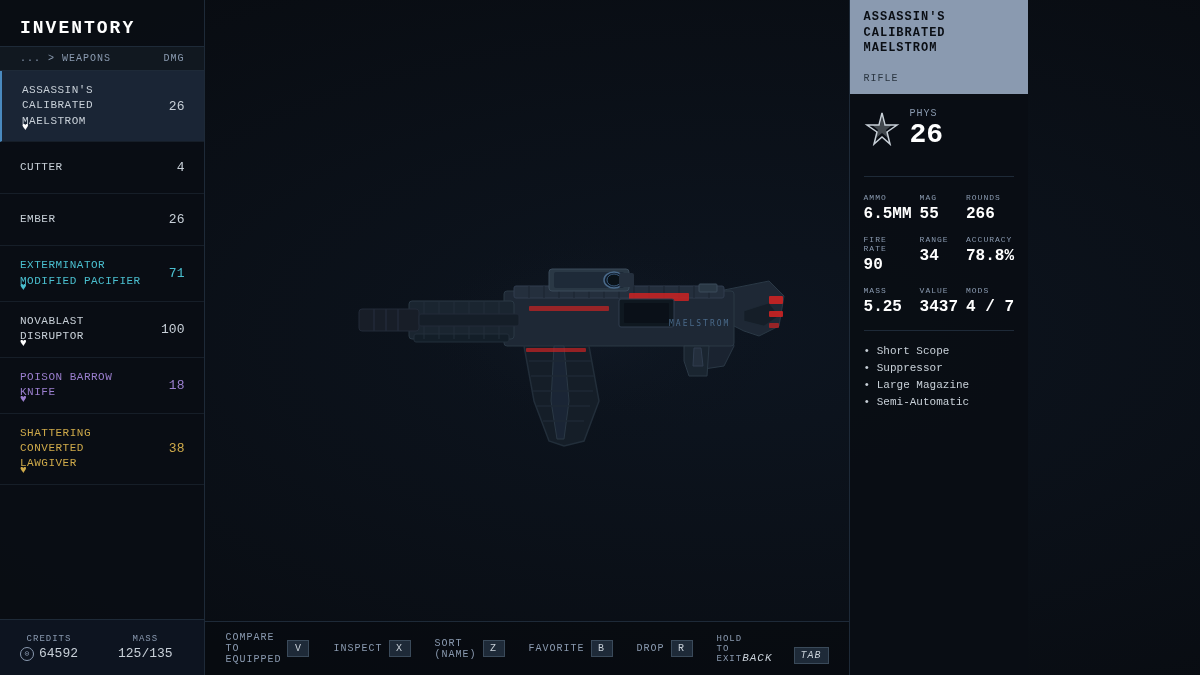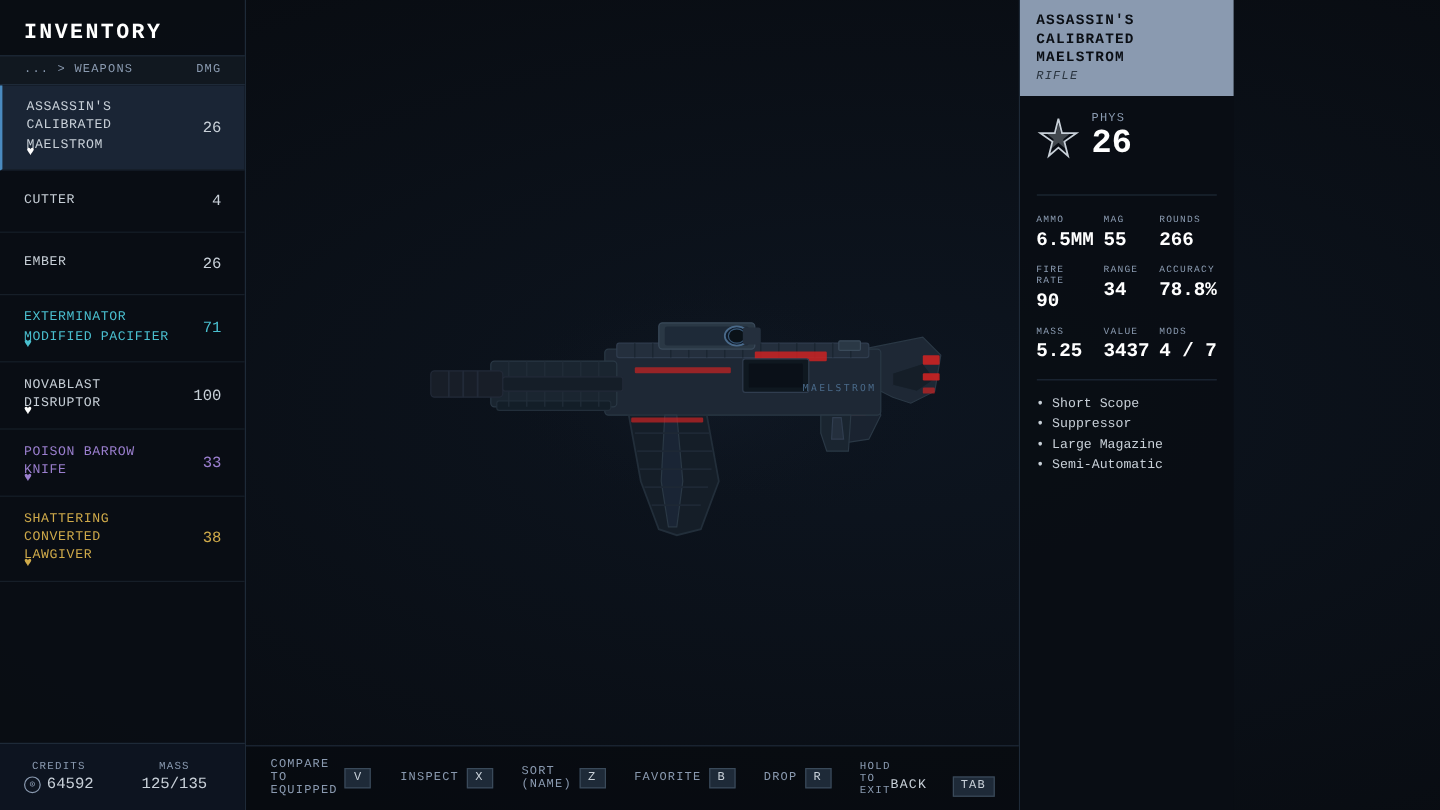--- a/index.html
+++ b/index.html
@@ -250,24 +250,25 @@
       flex-direction: row;
       align-items: flex-end;
       font-size: 9px;
       color: #8a9ab0;
       letter-spacing: 1px;
       text-transform: uppercase;
     }
 
     .back-main {
       display: flex;
-      align-items: center;
+      align-items: flex-end;
       gap: 21px;
       font-size: 11px;
       color: #c8d0d8;
+      font-style: italic;
     }
 
     
     .right-panel {
       width: 250px;
       background-color: rgba(10, 14, 20, 0.95);
       border-left: 1px solid #1e2a38;
       padding: 0;
       display: flex;
       flex-direction: column;
@@ -286,22 +287,21 @@
       text-transform: uppercase;
       color: #0a0e14;
       line-height: 1.3;
     }
 
     .item-header-type {
       font-size: 10px;
       color: #2a3540;
       letter-spacing: 1px;
       text-transform: uppercase;
-      margin-top: 2px;
-      font-style: italic;
+      margin-top: 16px;
     }
 
     .item-stats {
       padding: 14px;
       flex: 1;
     }
 
     .damage-row {
       display: flex;
       align-items: center;
@@ -421,21 +421,21 @@
     <div class="weapon-item-left">
       <span class="weapon-name">NOVABLAST DISRUPTOR</span>
     </div>
     <span class="weapon-dmg">100</span>
     <span class="favorite-icon white">♥</span>
   </div>
         <div class="weapon-item">
     <div class="weapon-item-left">
       <span class="weapon-name purple">POISON BARROW KNIFE</span>
     </div>
-    <span class="weapon-dmg purple">33</span>
+    <span class="weapon-dmg purple">18</span>
     <span class="favorite-icon purple">♥</span>
   </div>
         <div class="weapon-item">
     <div class="weapon-item-left">
       <span class="weapon-name gold">SHATTERING CONVERTED LAWGIVER</span>
     </div>
     <span class="weapon-dmg gold">38</span>
     <span class="favorite-icon gold">♥</span>
   </div>
       </div>

